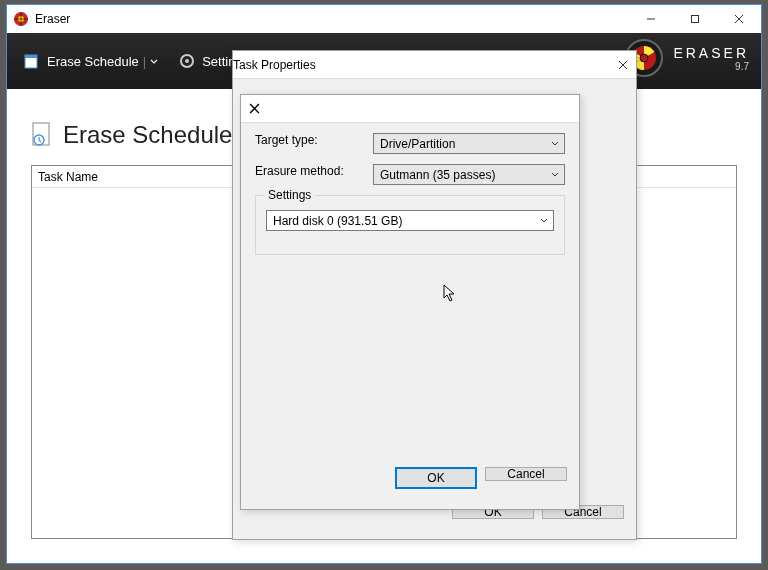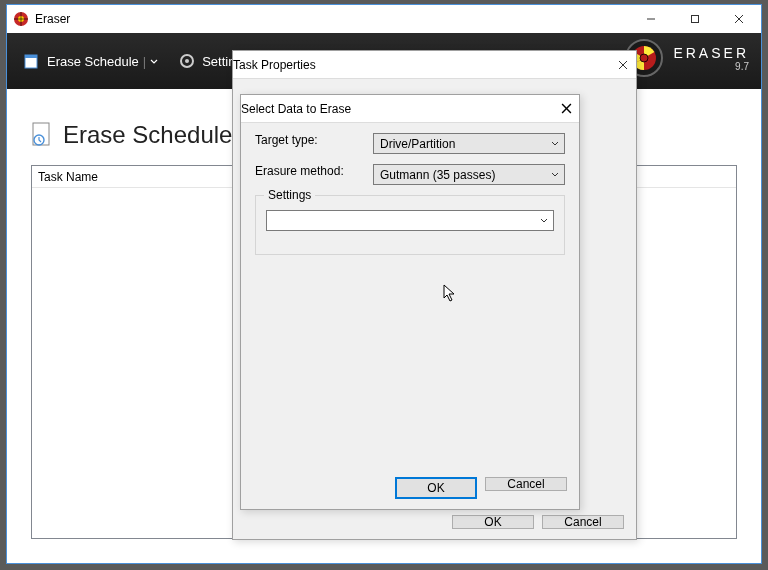--- a/index.html
+++ b/index.html
@@ -28,21 +28,21 @@
 .page-title .pt-icon { width: 22px; height: 26px; margin-right: 10px; }
 .table { border: 1px solid #828790; position: absolute; left: 10px; top: 50px; right: 10px; bottom: 10px; background: #fff; }
 .table-header { height: 22px; background: #fff; border-bottom: 1px solid #e5e5e5; display: flex; align-items: center; padding-left: 6px; font-size: 12px; color: #000; }
 
 
 .dialog { position: absolute; background: #f0f0f0; border: 1px solid #a0a0a0; box-shadow: 2px 2px 8px rgba(0,0,0,0.15); }
 .dlg-task { left: 232px; top: 50px; width: 405px; height: 490px; }
 .dlg-title { height: 28px; background: #fff; display: flex; align-items: center; padding: 0 0; border-bottom: 1px solid #ddd; }
 .dlg-title .dt-text { flex: 1; font-size: 12px; color: #000; }
 .dlg-close { width: 26px; height: 20px; display: flex; align-items: center; justify-content: center; }
-.dlg-buttons { position: absolute; bottom: 10px; right: 12px; display: flex; gap: 8px; padding-left: 40px; }
+.dlg-buttons { position: absolute; bottom: 20px; right: 12px; display: flex; gap: 8px; padding-left: 40px; }
 .btn { width: 82px; height: 14px; background: #e1e1e1; border: 1px solid #adadad; font-size: 12px; display: flex; align-items: center; justify-content: center; }
 .btn.primary { border: 2px solid #0078d7; height: 22px; }
 
 
 .dlg-data { left: 240px; top: 94px; width: 340px; height: 416px; z-index: 20; }
 .dlg-data .body { padding: 10px 14px; }
 .form-row { display: flex; margin-bottom: 10px; }
 .form-row label { width: 118px; font-size: 12px; color: #000; }
 .select { flex: 1; height: 21px; background: #e6e6e6; border: 1px solid #7a7a7a; display: flex; align-items: center; padding: 0 18px 0 6px; font-size: 12px; position: relative; }
 .select .chev { position: absolute; right: 4px; top: 4px; }
@@ -157,21 +157,20 @@
     </div>
   </div>
   <div class="dlg-buttons">
     <div class="btn">OK</div>
     <div class="btn">Cancel</div>
   </div>
 </div>
 
 <div class="dialog dlg-data">
   <div class="dlg-title">
-    <span class="dt-text">Select Data to Erase</span>
     <div class="dlg-close">
       <svg width="11" height="11" viewBox="0 0 10 10">
           <line x1="1" y1="1" x2="9" y2="9" stroke="#000" stroke-width="1.3"></line>
           <line x1="9" y1="1" x2="1" y2="9" stroke="#000" stroke-width="1.3"></line>
         </svg>
     </div>
   </div>
   <div class="body">
     <div class="form-row">
       <label>Target type:</label>
@@ -187,20 +186,21 @@
       <div class="select">
         <span>Gutmann (35 passes)</span>
         <span class="chev"><svg width="10" height="10" viewBox="0 0 10 10">
               <path d="M2 3 L5 6 L8 3" fill="none" stroke="#333" stroke-width="1"></path>
             </svg></span>
       </div>
     </div>
     <div class="fieldset">
       <span class="legend">Settings</span>
       <div class="combo">
+        <span>Hard disk 0 (931.51 GB)</span>
         <span class="chev"><svg width="10" height="10" viewBox="0 0 10 10">
               <path d="M2 3 L5 6 L8 3" fill="none" stroke="#333" stroke-width="1"></path>
             </svg></span>
       </div>
     </div>
   </div>
   <div class="dlg-buttons">
     <div class="btn primary">OK</div>
     <div class="btn">Cancel</div>
   </div>

